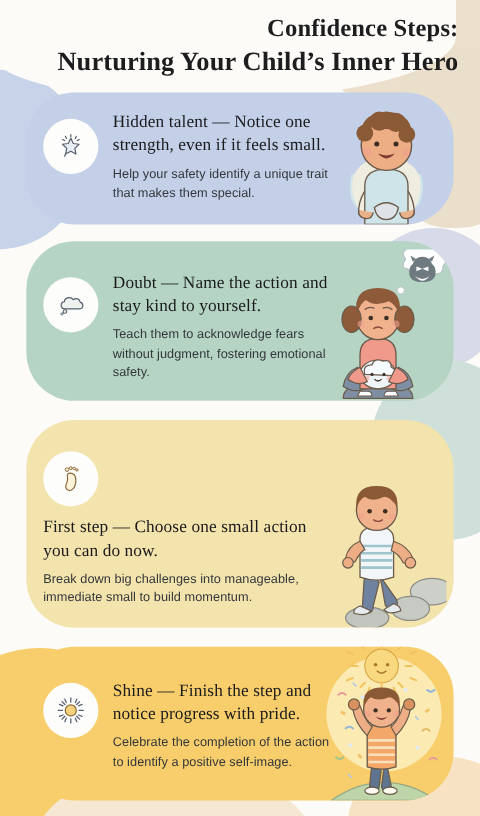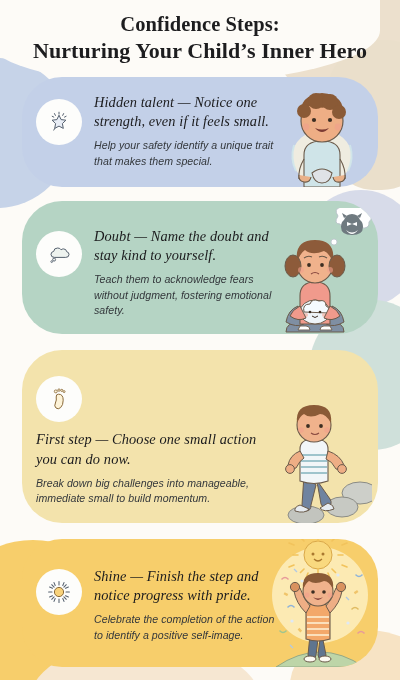--- a/index.html
+++ b/index.html
@@ -51,21 +51,21 @@
     width:390px; height:96px;
     background:#fdfbf7;
     border-radius:0 0 56% 44%;
   }
 
   
   .page { position:relative; z-index:2; width:400px; height:680px; }
 
   .title-wrap {
     padding:12px 18px 6px;
-    text-align:center;
+    text-align:right;
   }
   .title-line {
     font-family:"Liberation Serif", serif;
     color:#1d1d1f;
     font-weight:700;
     line-height:1.24;
     letter-spacing:.1px;
   }
   .title-line.l1 { font-size:20.5px; }
   .title-line.l2 { font-size:22px; }
@@ -102,21 +102,20 @@
   .card.c2 .badge { margin-top:14px; }
   .card.c1 .badge { margin-top:6px; }
 
   .badge svg { display:block; }
 
   .content {
     flex:1 1 auto;
     padding-right:86px;
     z-index:3;
     position:relative;
-    font-style:italic;
   }
   .card.c4 .content { padding-top:12px; }
   .card.c3 .content { padding-top:8px; }
   .card.c2 .content { padding-top:10px; }
 
   .headline {
     font-family:"Liberation Serif", serif;
     font-size:14.4px;
     font-weight:400;
     color:#1b1b1d;
@@ -204,21 +203,21 @@
 
     <div class="card c2">
       <div class="badge">
         <svg width="26" height="26" viewBox="0 0 26 26">
           <path d="M8.4 16.4 q-3.4 0 -3.4 -3 q0 -2.6 2.7 -3 q0.2 -3.4 4 -3.4 q2.4 0 3.4 1.8 q1 -0.9 2.4 -0.9 q2.8 0 3.2 2.8 q2.3 0.4 2.3 2.8 q0 2.9 -3.3 2.9 Z" fill="#eef3ef" stroke="#55606e" stroke-width="1" stroke-linejoin="round"></path>
           <circle cx="8.1" cy="18.6" r="1.5" fill="#eef3ef" stroke="#55606e" stroke-width=".9"></circle>
           <circle cx="5.7" cy="20.6" r="0.9" fill="#eef3ef" stroke="#55606e" stroke-width=".8"></circle>
         </svg>
       </div>
       <div class="content">
-        <div class="headline">Doubt — Name the doubt and stay kind to yourself.</div>
+        <div class="headline">Doubt — Name the action and stay kind to yourself.</div>
         <div class="body">Teach them to acknowledge fears without judgment, fostering emotional safety.</div>
       </div>
       <div class="illo">
         <svg width="104" height="126" viewBox="0 0 104 126">
 
           <path d="M70 8 q-5 -7 3 -9 q3 -6 10 -3 q6 -5 11 1 q8 0 7 8 q5 4 0 9 q1 7 -8 6 q-5 5 -11 0 q-8 2 -10 -4 q-7 0 -2 -8Z" fill="#ffffff" stroke="#b9c2c9" stroke-width="1"></path>
           <path d="M76 12 q2 -6 8 -6 q6 0 8 6 q3 2 3 7 q0 8 -11 8 q-11 0 -11 -8 q0 -5 3 -7Z" fill="#6f7a80"></path>
           <path d="M76 10 l-2 -5 l5 3Z" fill="#6f7a80"></path>
           <path d="M92 10 l2 -5 l-5 3Z" fill="#6f7a80"></path>
           <path d="M79 14 l5 2 l-5 2Z" fill="#fff"></path>

